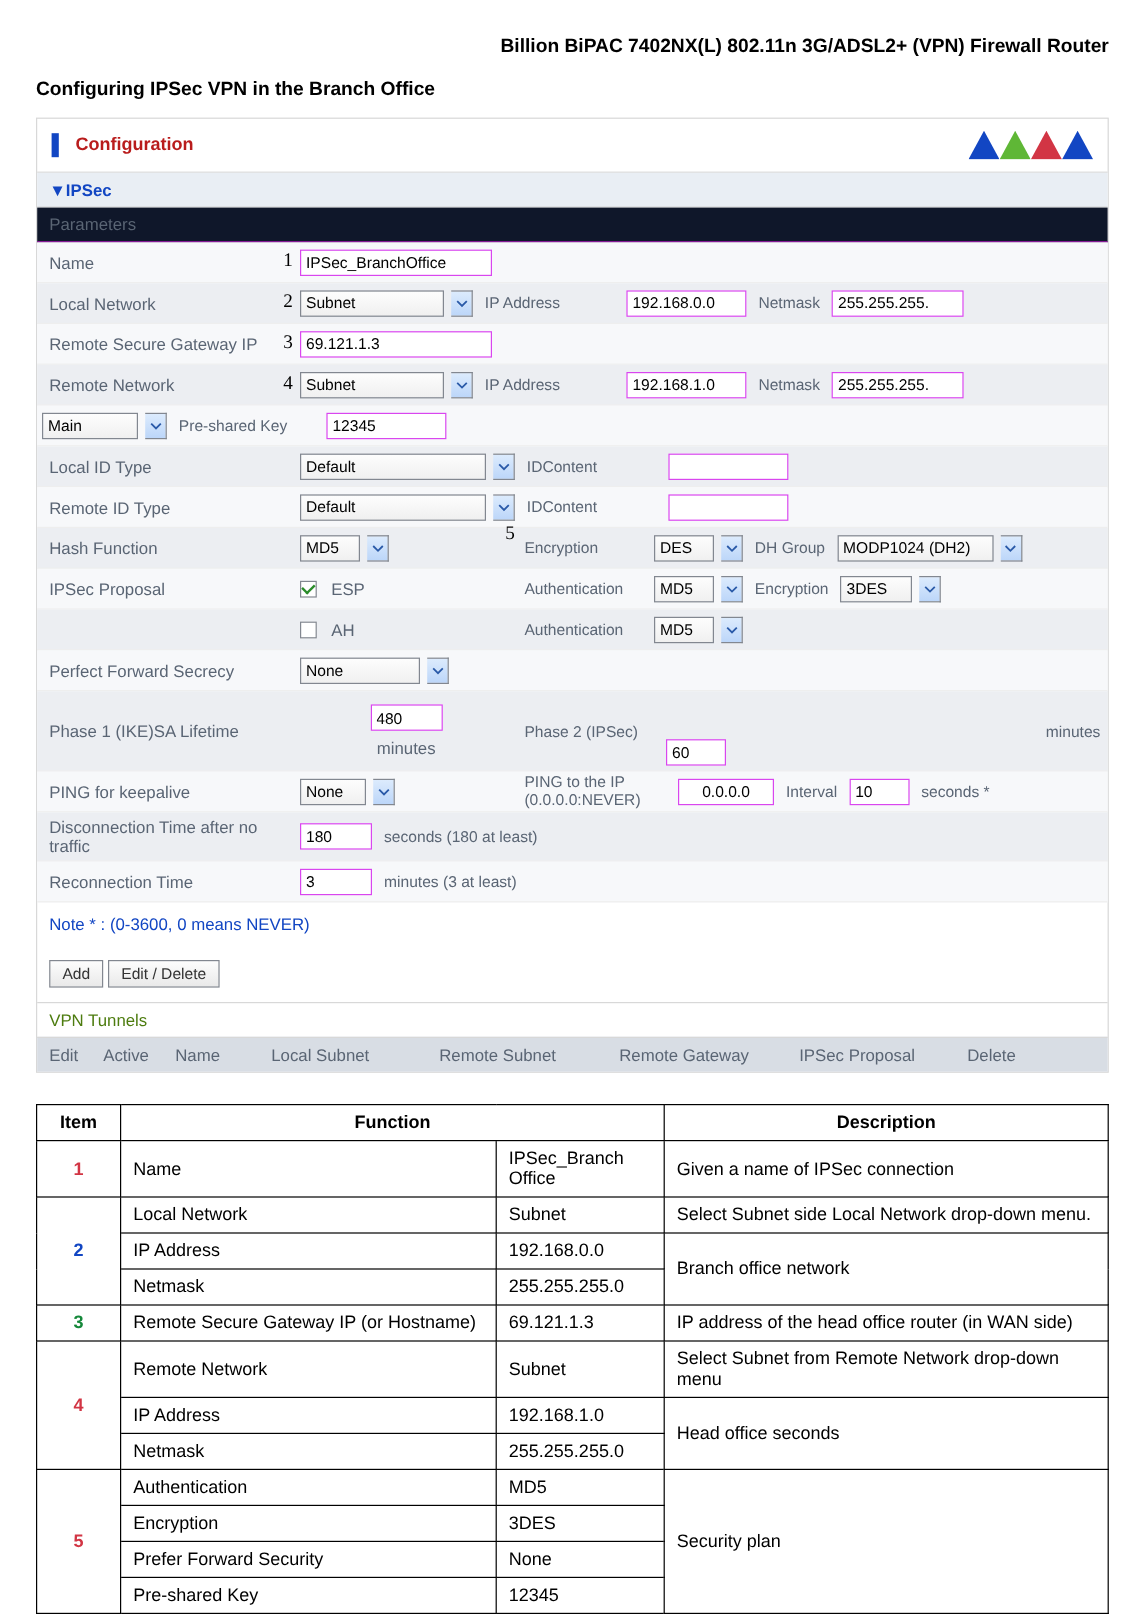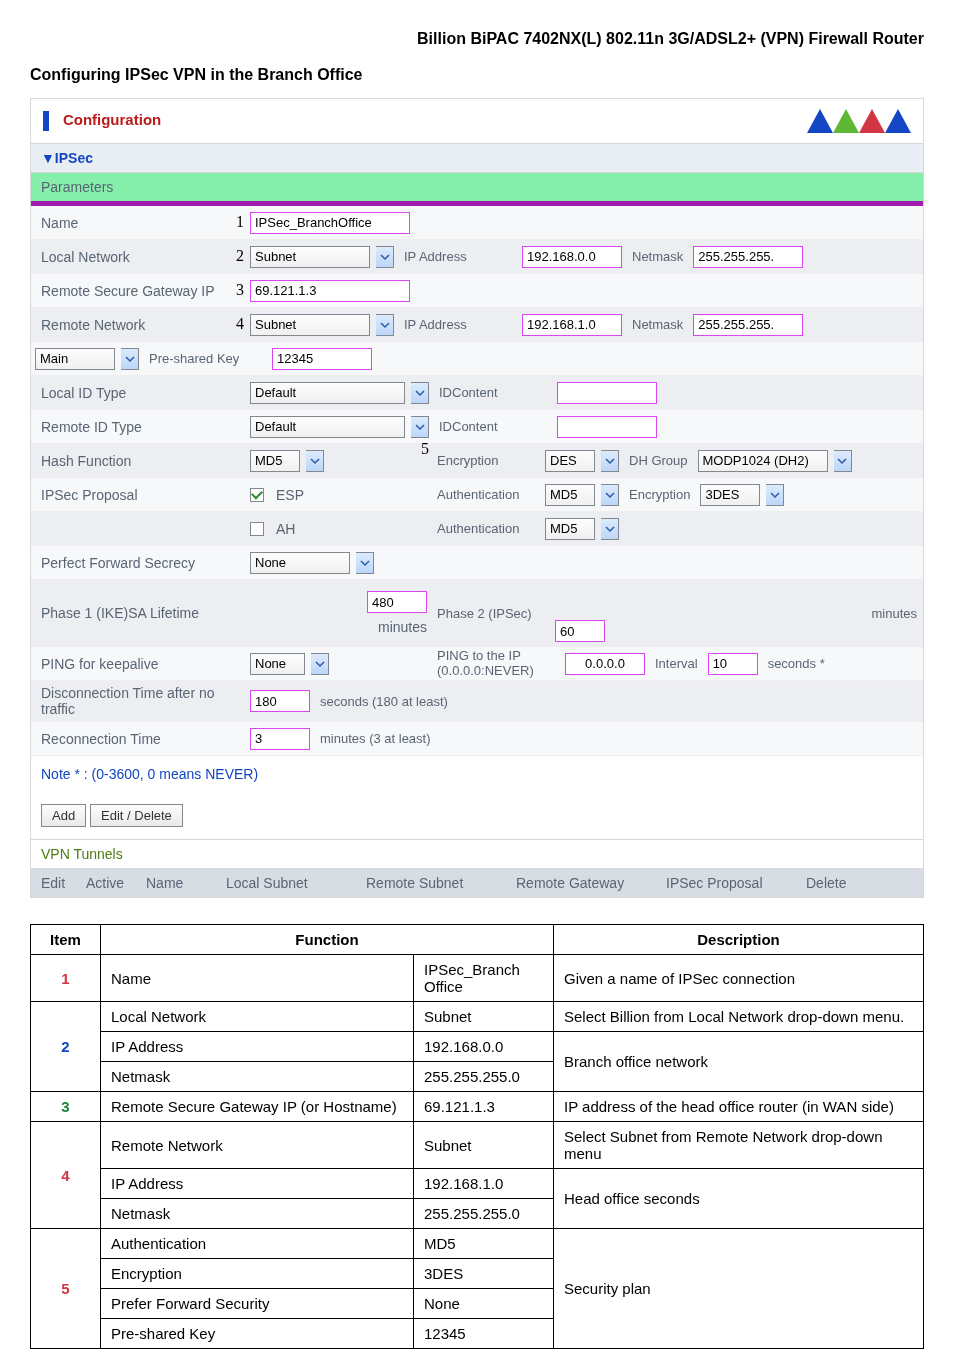--- a/index.html
+++ b/index.html
@@ -6,21 +6,21 @@
   body{margin:0;font-family:Arial,Helvetica,sans-serif;font-size:14px;color:#000;background:#fff;width:954px;padding:20px 30px}
   .header-title{font-weight:bold;font-size:16px;text-align:right;margin:10px 0 18px}
   .sub-head{font-weight:bold;font-size:16px;margin:10px 0 14px}
   .config-panel{border:1px solid #d8d8d8}
   .config-top{padding:10px 12px;border-bottom:1px solid #d8d8d8;display:flex;align-items:center;justify-content:space-between}
   .config-accent{display:inline-block;width:6px;height:20px;background:#1246c3;margin-right:10px;vertical-align:middle}
   .config-title{color:#b91c1c;font-weight:bold;font-size:15px}
   .logoblk{display:flex;gap:0}
   .logoblk .seg{width:26px;height:24px;clip-path:polygon(0 100%,50% 0,100% 100%)}
   .ipsec-bar{background:#e9eef4;color:#1246c3;font-weight:bold;border-bottom:1px solid #d8d8d8;padding:6px 10px}
-  .params-bar{background:#86efac;color:#5a6574;border-bottom:5px solid #a21caf;padding:6px 10px}
+  .params-bar{background:#0f172a;color:#5a6574;border-bottom:1px solid #a21caf;padding:6px 10px}
   .row{display:flex;align-items:center;border-bottom:1px solid #eee;min-height:34px;background:#f7f8fa;color:#5a6574}
   .row:nth-child(odd){background:#f7f8fa}
   .row:nth-child(even){background:#eceef2}
   .lbl{width:215px;padding:4px 10px;position:relative}
   .num{position:absolute;right:2px;top:2px;font-family:'Times New Roman',serif;font-size:16px;color:#000}
   .cell{padding:4px 4px;display:flex;align-items:center;gap:6px}
   input.t{border:1px solid #d946ef;height:22px;padding:0 4px;font-size:13px}
   .sel{background:linear-gradient(#fdfdfd,#f0f0f0);border:1px solid #828790;height:22px;display:inline-flex;align-items:center;padding:0 4px;font-size:13px;color:#000}
   .arrbtn{width:18px;height:22px;background:linear-gradient(#dcebfd,#bcd6f9);border:1px solid #828790;border-left:none;display:inline-flex;align-items:center;justify-content:center}
   .arrbtn svg{width:10px;height:10px}
@@ -245,21 +245,21 @@
           <span class="arrbtn">
             <svg viewBox="0 0 10 10">
               <path d="M1 3l4 4 4-4" fill="none" stroke="#2a5aa8" stroke-width="1.5"></path>
             </svg>
           </span>
       </div>
     </div>
 
     <div class="row">
       <div class="lbl">Phase 1 (IKE)SA Lifetime</div>
-      <div class="cell" style="flex-direction:column;align-items:flex-end;width:185px">
+      <div class="cell" style="flex-direction:column;align-items:center;width:185px">
         <input class="t" style="width: 60px;" value="480">
         <span>minutes</span>
       </div>
       <div class="mini" style="width:120px">Phase 2 (IPSec)</div>
       <div class="cell">
           <input class="t" style="width: 50px; margin-top: 36px;" value="60">
         </div>
       <div class="mini" style="flex:1"></div>
       <div class="mini">minutes</div>
     </div>
@@ -331,21 +331,21 @@
     <td class="rowitem c1">1</td>
     <td>Name</td>
     <td style="white-space:pre-line;width:140px">IPSec_Branch
 Office</td>
     <td>Given a name of IPSec connection</td>
   </tr>
   <tr>
     <td class="rowitem c2" rowspan="3">2</td>
     <td>Local Network</td>
         <td>Subnet</td>
-        <td>Select Billion from Local Network drop-down menu.</td>
+        <td>Select Subnet side Local Network drop-down menu.</td>
   </tr>
   <tr>
         <td>IP Address</td>
         <td>192.168.0.0</td>
         <td rowspan="2">Branch office network</td>
       </tr>
   <tr>
         <td>Netmask</td>
         <td>255.255.255.0</td>
       </tr>

